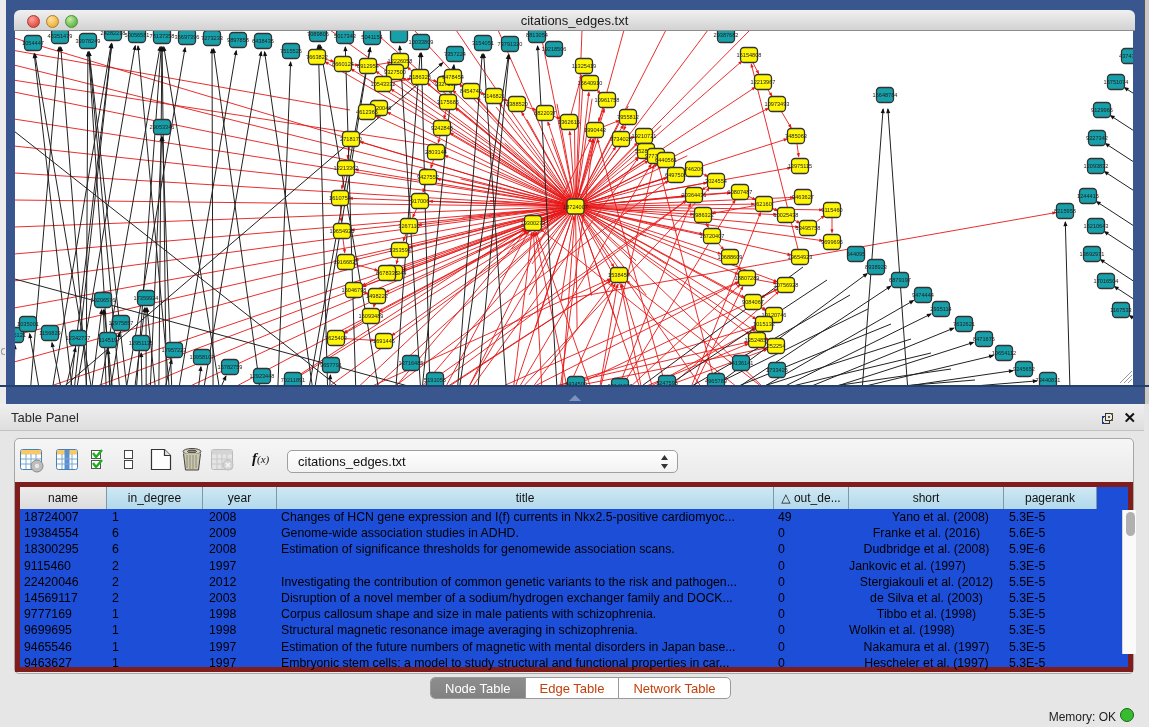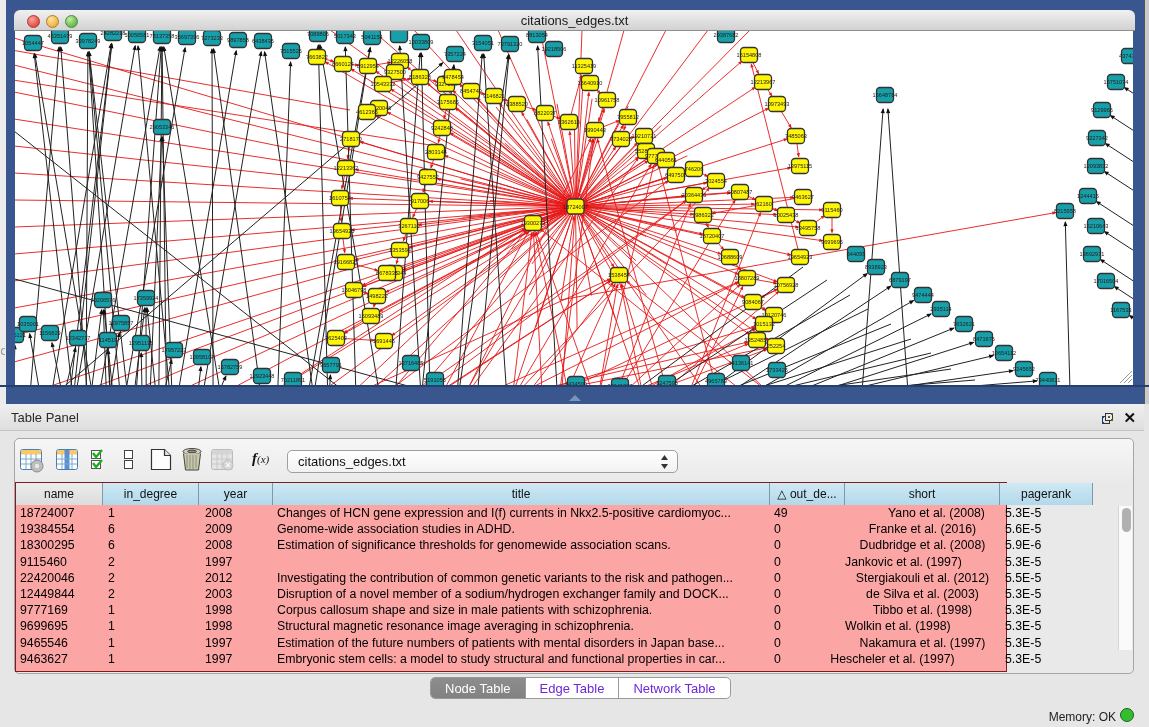--- a/index.html
+++ b/index.html
@@ -5,28 +5,28 @@
 .abs{position:absolute}
 #bluezone{left:0;top:0;width:1149px;height:404px;background:#3a568f}
 #leftgray{left:0;top:0;width:6px;height:404px;background:#ececec}
 #rightgray{right:0;top:0;width:5px;height:727px;background:#c9c9c9;border-left:1.5px solid #555}
 #titlebar{left:14px;top:10px;width:1121px;height:21px;border-radius:6px 6px 0 0;background:linear-gradient(#f0f0f0,#d2d2d2);border-bottom:1px solid #8e8e8e;text-align:center;font-size:13px;color:#1a1a1a;line-height:21px}
 .tl{top:14.5px;width:13px;height:13px;border-radius:50%}
 #panel{left:0;top:404px;width:1149px;height:323px;background:#e6e6e6}
 #paneltitle{left:0;top:0;width:1144px;height:27px;background:linear-gradient(#efefef,#dedede);border-bottom:1px solid #c4c4c4;font-size:13px;color:#2a2a2a;line-height:27px;padding-left:11px}
 #subpanel{left:14px;top:34px;width:1120px;height:236px;background:linear-gradient(#f6f6f6,#e9e9e9 45px);border:1px solid #a6a6a6;border-radius:5px}
 #combo{left:287px;top:46px;width:391px;height:23px;background:linear-gradient(#fff,#f2f2f2);border:1px solid #9f9f9f;border-radius:5px;font-size:13px;color:#111;line-height:21px;padding-left:10px}
-#tablebox{left:15px;top:78px;width:992px;height:190px;background:#fca5a5;border:1px solid #7f1d1d}
+#tablebox{left:15px;top:78px;width:1118px;height:190px;background:#1d4ed8;border:5px solid #7f1d1d}
 .hc{position:absolute;top:0;height:22px;background:linear-gradient(#cfe8f4,#b2d9eb);border-right:1px solid #7e99aa;font-size:12px;color:#111;text-align:center;line-height:22px}
 .row{position:absolute;left:0;width:1093px;height:16.2px;font-size:12.3px;color:#000;white-space:nowrap}
 .c{position:absolute;top:0;overflow:hidden}
 #vsb{left:1102px;top:23px;width:14px;height:144px;background:#fafafa;border-left:1px solid #d5d5d5}
 #thumb{left:2.5px;top:2px;width:9px;height:24px;background:#b0b0b0;border-radius:5px}
 #tabs{left:430px;top:273px;height:22px;display:flex;font-size:13px;border:1px solid #9a9a9a;border-radius:5px;overflow:hidden;background:#fff}
-.tab{padding:0 14px;line-height:21px;color:#6d28d9}
+.tab{padding:0 14px;line-height:21px;color:#c2410c}
 .tabsel{background:linear-gradient(#8d8d8d,#828282);color:#fff}
 .tabdiv{width:1px;background:#9a9a9a}
 #mem{right:33px;top:306px;font-size:12px;color:#222}
 #memdot{right:15px;top:304px;width:14px;height:14px;border-radius:50%;background:#35bd2f;border:1.5px solid #1c641c}
 #floaticon{right:36px;top:9px;width:11px;height:11px}
 #closex{right:13px;top:5px;font-size:15px;font-weight:bold;color:#111}
 </style></head><body>
 <div class="abs" id="bluezone"></div>
 <div class="abs" id="leftgray"></div>
 <div class="abs" id="rightgray"></div>
@@ -800,21 +800,21 @@
 <div class="row" style="top:87.8px">
         <span class="c" style="left:4px;width:82px">22420046</span>
         <span class="c" style="left:92px;width:80px">2</span>
         <span class="c" style="left:189px;width:60px">2012</span>
         <span class="c" style="left:261px;width:492px">Investigating the contribution of common genetic variants to the risk and pathogen...</span>
         <span class="c" style="left:758px;width:60px">0</span>
         <span class="c" style="left:829px;width:155px;text-align:center">Stergiakouli et al. (2012)</span>
         <span class="c" style="left:989px;width:85px">5.5E-5</span>
       </div>
 <div class="row" style="top:104.0px">
-        <span class="c" style="left:4px;width:82px">12449844</span>
+        <span class="c" style="left:4px;width:82px">14569117</span>
         <span class="c" style="left:92px;width:80px">2</span>
         <span class="c" style="left:189px;width:60px">2003</span>
         <span class="c" style="left:261px;width:492px">Disruption of a novel member of a sodium/hydrogen exchanger family and DOCK...</span>
         <span class="c" style="left:758px;width:60px">0</span>
         <span class="c" style="left:829px;width:155px;text-align:center">de Silva et al. (2003)</span>
         <span class="c" style="left:989px;width:85px">5.3E-5</span>
       </div>
 <div class="row" style="top:120.19999999999999px">
         <span class="c" style="left:4px;width:82px">9777169</span>
         <span class="c" style="left:92px;width:80px">1</span>
@@ -830,32 +830,32 @@
         <span class="c" style="left:189px;width:60px">1998</span>
         <span class="c" style="left:261px;width:492px">Structural magnetic resonance image averaging in schizophrenia.</span>
         <span class="c" style="left:758px;width:60px">0</span>
         <span class="c" style="left:829px;width:155px;text-align:left">Wolkin et al. (1998)</span>
         <span class="c" style="left:989px;width:85px">5.3E-5</span>
       </div>
 <div class="row" style="top:152.6px">
         <span class="c" style="left:4px;width:82px">9465546</span>
         <span class="c" style="left:92px;width:80px">1</span>
         <span class="c" style="left:189px;width:60px">1997</span>
-        <span class="c" style="left:261px;width:492px">Estimation of the future numbers of patients with mental disorders in Japan base...</span>
+        <span class="c" style="left:261px;width:492px">Estimation of the future numbers of magnetic with mental disorders in Japan base...</span>
         <span class="c" style="left:758px;width:60px">0</span>
         <span class="c" style="left:829px;width:155px;text-align:center">Nakamura et al. (1997)</span>
         <span class="c" style="left:989px;width:85px">5.3E-5</span>
       </div>
 <div class="row" style="top:168.79999999999998px">
         <span class="c" style="left:4px;width:82px">9463627</span>
         <span class="c" style="left:92px;width:80px">1</span>
         <span class="c" style="left:189px;width:60px">1997</span>
         <span class="c" style="left:261px;width:492px">Embryonic stem cells: a model to study structural and functional properties in car...</span>
         <span class="c" style="left:758px;width:60px">0</span>
-        <span class="c" style="left:799px;width:155px;text-align:center">Hescheler et al. (1997)</span>
+        <span class="c" style="left:829px;width:155px;text-align:center">Hescheler et al. (1997)</span>
         <span class="c" style="left:989px;width:85px">5.3E-5</span>
       </div>
 <div class="abs" id="vsb">
         <div class="abs" id="thumb"></div>
       </div>
 </div>
 <div class="abs" id="tabs">
       <div class="tab tabsel">Node Table</div>
       <div class="tabdiv"></div>
       <div class="tab">Edge Table</div>

